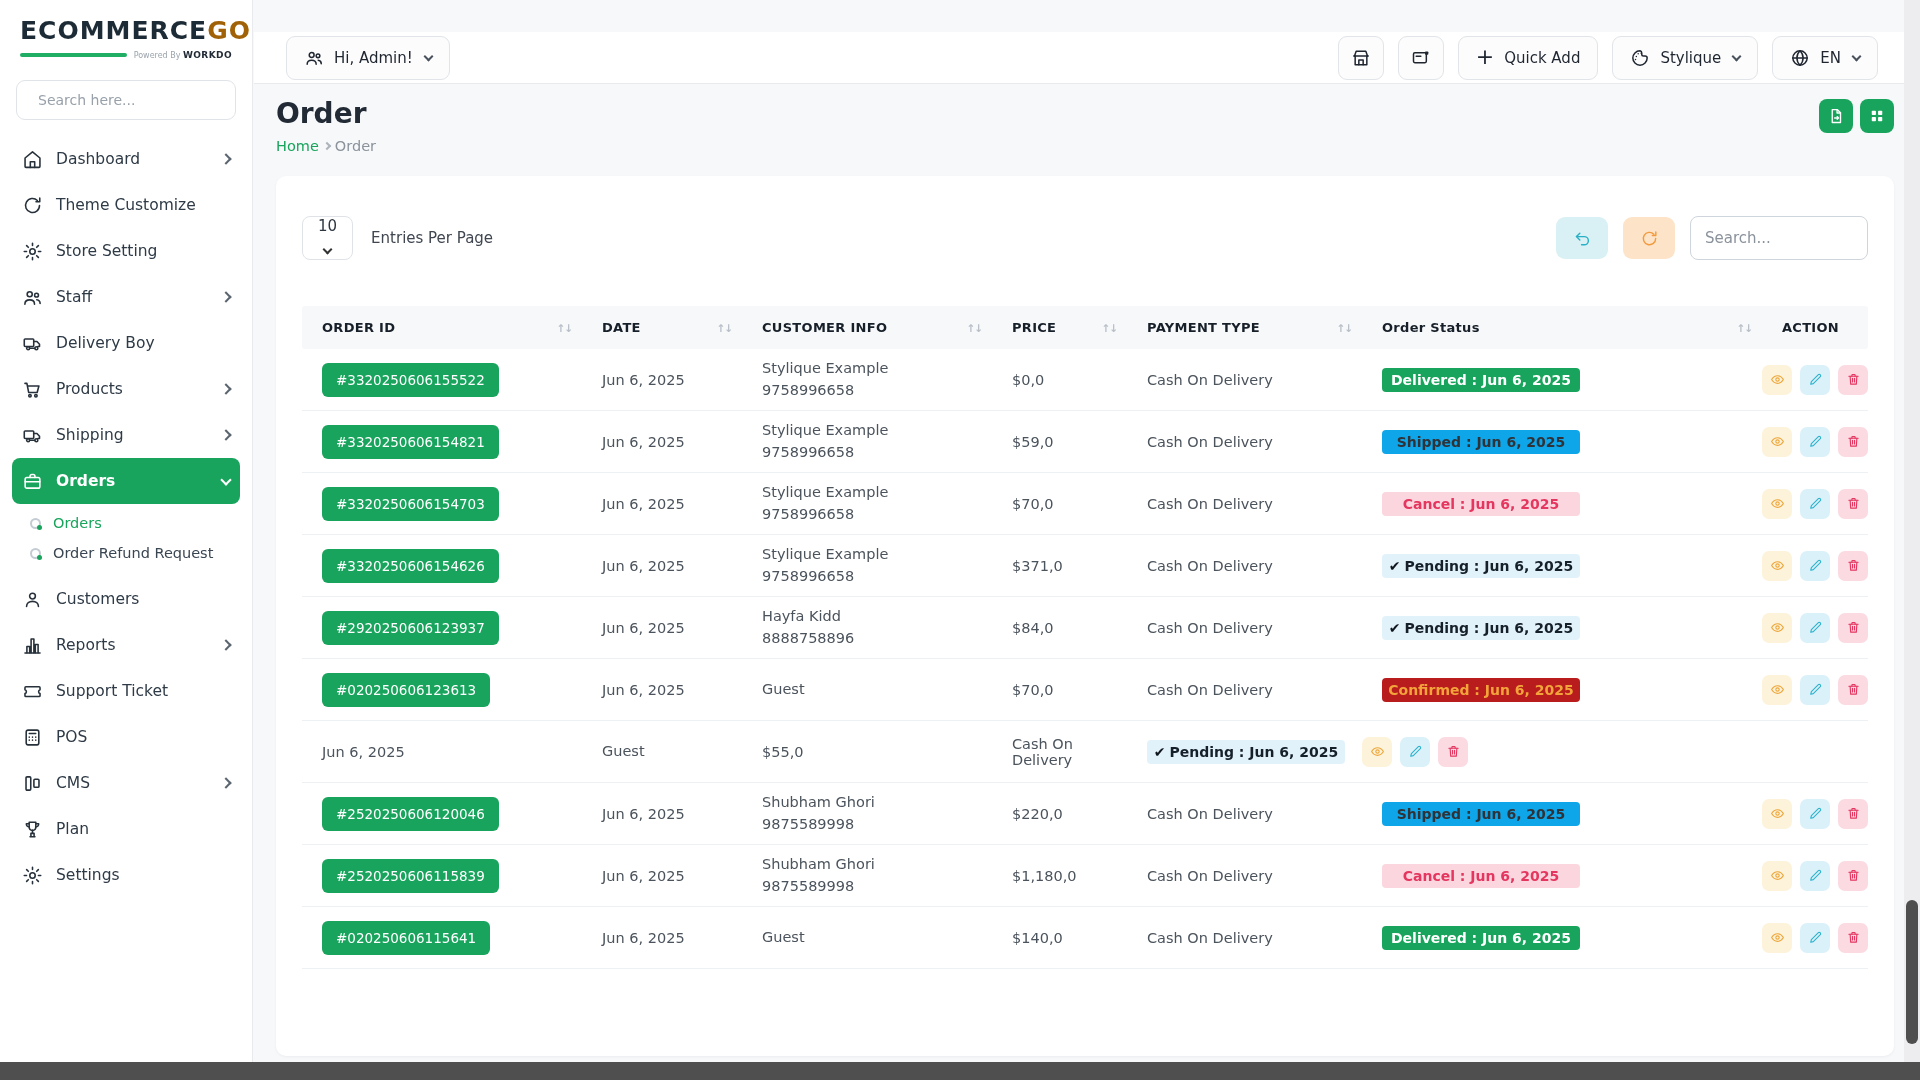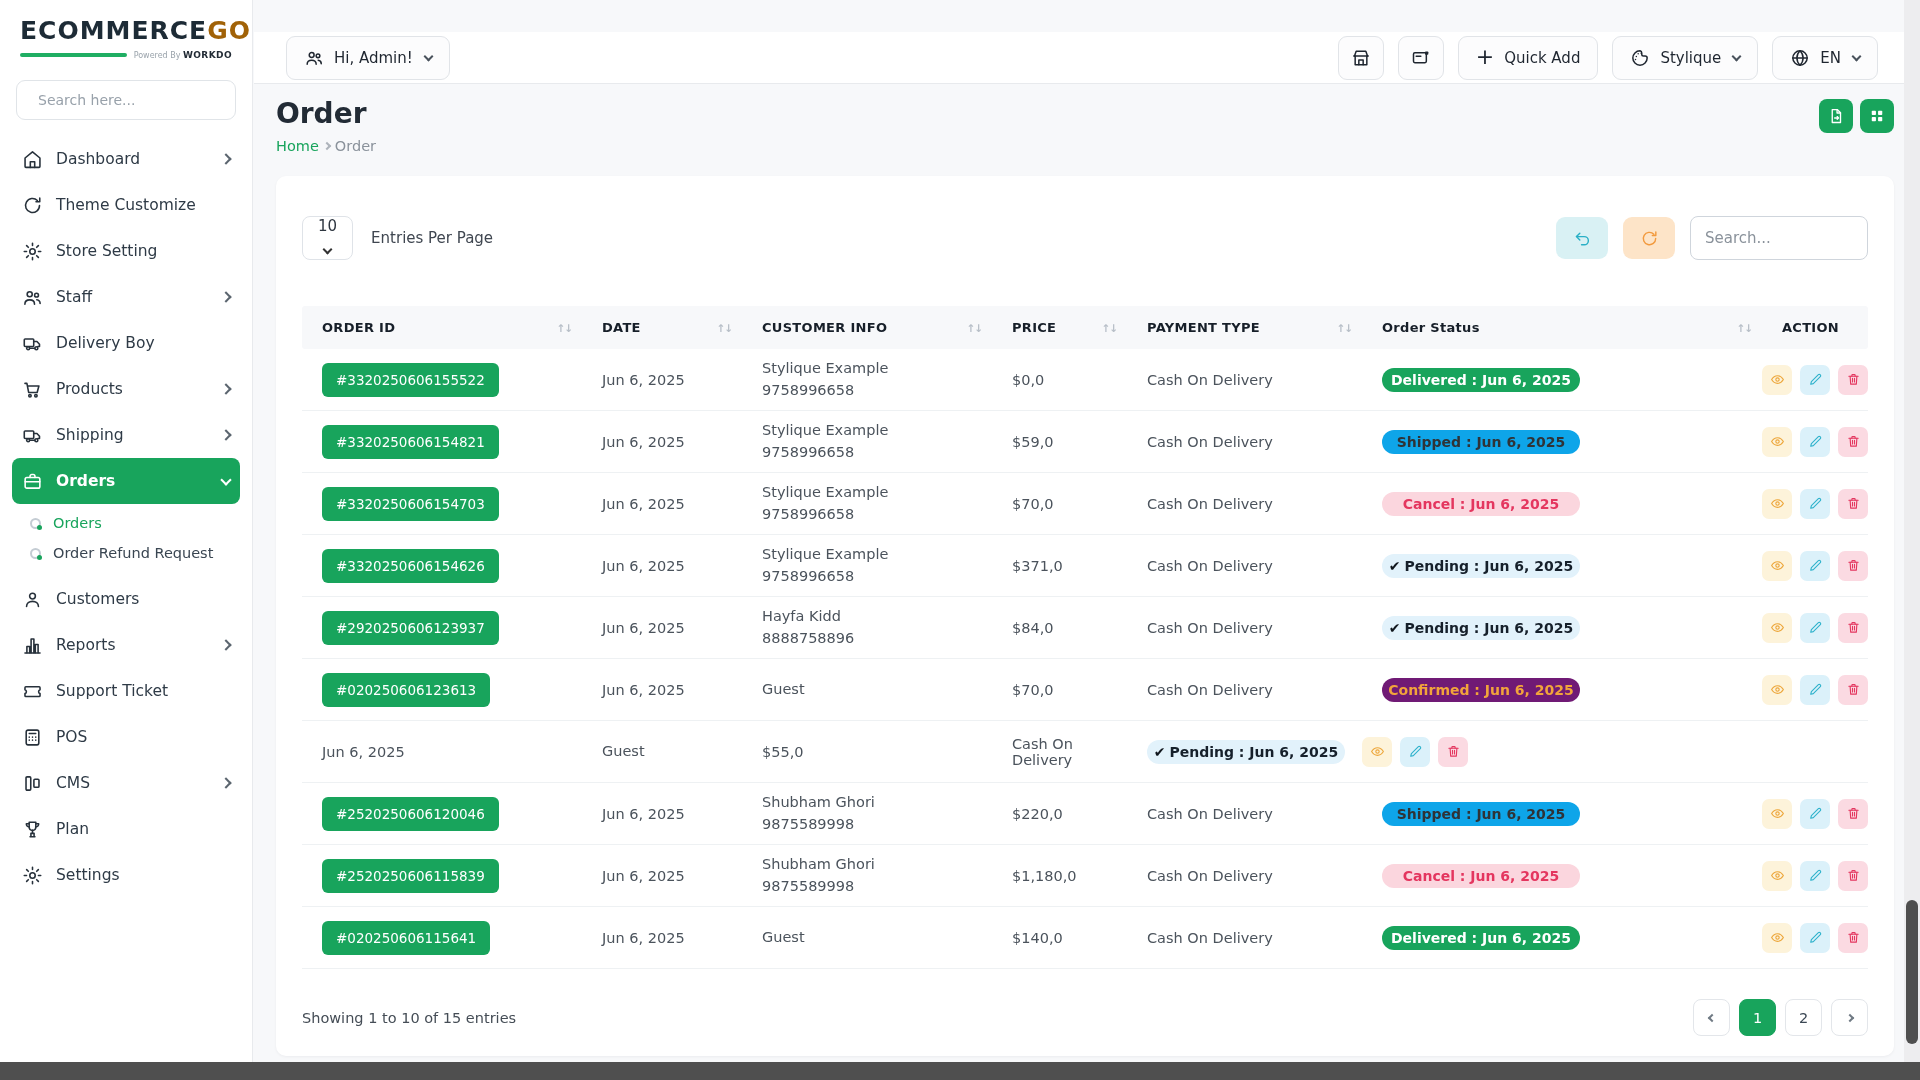--- a/index.html
+++ b/index.html
@@ -84,27 +84,27 @@
   .t-head, .t-row { display:grid; grid-template-columns:280px 160px 250px 135px 235px 400px 1fr; align-items:center; }
   .t-head { background:#f7f8fa; height:43px; border-radius:3px; font-size:13px; font-weight:700; color:#171f29; letter-spacing:.3px; }
   .th { display:flex; align-items:center; justify-content:space-between; padding:0 10px 0 20px; cursor:pointer; }
   .th.no-sort { cursor:default; }
   .sort { font-size:10.5px; color:#b8bfc8; letter-spacing:-1px; cursor:pointer; }
   .t-row { height:62px; border-bottom:1px solid #eef1f3; font-size:14.5px; color:#4b535c; }
   .td { padding-left:20px; }
   .td.actions { padding-left:0; display:flex; gap:8px; }
   .order-badge { display:inline-block; background:#18a45c; color:#fff; font-size:13.5px; padding:9px 14px; border-radius:6px; cursor:pointer; white-space:nowrap; }
   .customer .cname, .customer .cphone { line-height:1.45; color:#4b535c; }
-  .status-badge { display:inline-block; width:198px; text-align:center; padding:4px 4px; border-radius:12px; font-size:14px; font-weight:600; white-space:nowrap; }
+  .status-badge { display:inline-block; width:198px; text-align:center; padding:4px 4px; border-radius:4px; font-size:14px; font-weight:600; white-space:nowrap; }
   .status-badge .check { color:#10161d; font-weight:700; margin-right:4px; }
   .status-badge.delivered { background:#18a45c; color:#fff; }
   .status-badge.shipped   { background:#0ea5e9; color:#2f3337; }
   .status-badge.cancel    { background:#fbd6de; color:#e4365f; }
   .status-badge.pending   { background:#e2f2fb; color:#16202b; }
-  .status-badge.confirmed { background:#701a75; color:#f2a43b; }
+  .status-badge.confirmed { background:#b91c1c; color:#f2a43b; }
   .action-btn { width:30px; height:30px; border-radius:7px; border:none; display:inline-flex; align-items:center; justify-content:center; cursor:pointer; }
   .action-btn .icn { width:15px; height:15px; }
   .action-btn.view { background:#fdf3da; color:#eda73c; }
   .action-btn.edit { background:#dbf1fa; color:#2fb2cc; }
   .action-btn.del  { background:#fbdae2; color:#e4365f; }
 
   
   .card-foot { margin-top:auto; display:flex; justify-content:space-between; align-items:center; padding-top:14px; }
   .showing { font-size:14.5px; color:#454d56; }
   .pager { display:flex; gap:9px; }
@@ -741,33 +741,20 @@
                     <path d="M9.4 6.8V5.2a1 1 0 0 1 1-1h3.2a1 1 0 0 1 1 1v1.6"></path>
                     <path d="M6.6 6.8l.9 12.6h9l.9-12.6"></path>
                     <path d="M10.4 10.2v5.8M13.6 10.2v5.8"></path>
                   </svg>
                 </button>
     </div>
             </div>
           </div>
       </div>
 
-      <div class="card-foot">
-        <span class="showing">Showing 1 to 10 of 15 entries</span>
-        <div class="pager" id="pager">
-            <button class="page-btn">
-              <span class="chev l"></span>
-            </button>
-            <button class="page-btn active">1</button>
-            <button class="page-btn">2</button>
-            <button class="page-btn">
-              <span class="chev r"></span>
-            </button>
-          </div>
-      </div>
     </section>
   </main>
 
   <div class="v-scroll">
       <div class="v-thumb"></div>
     </div>
   <div class="h-scroll"></div>
 </div>
 
 </body></html>

